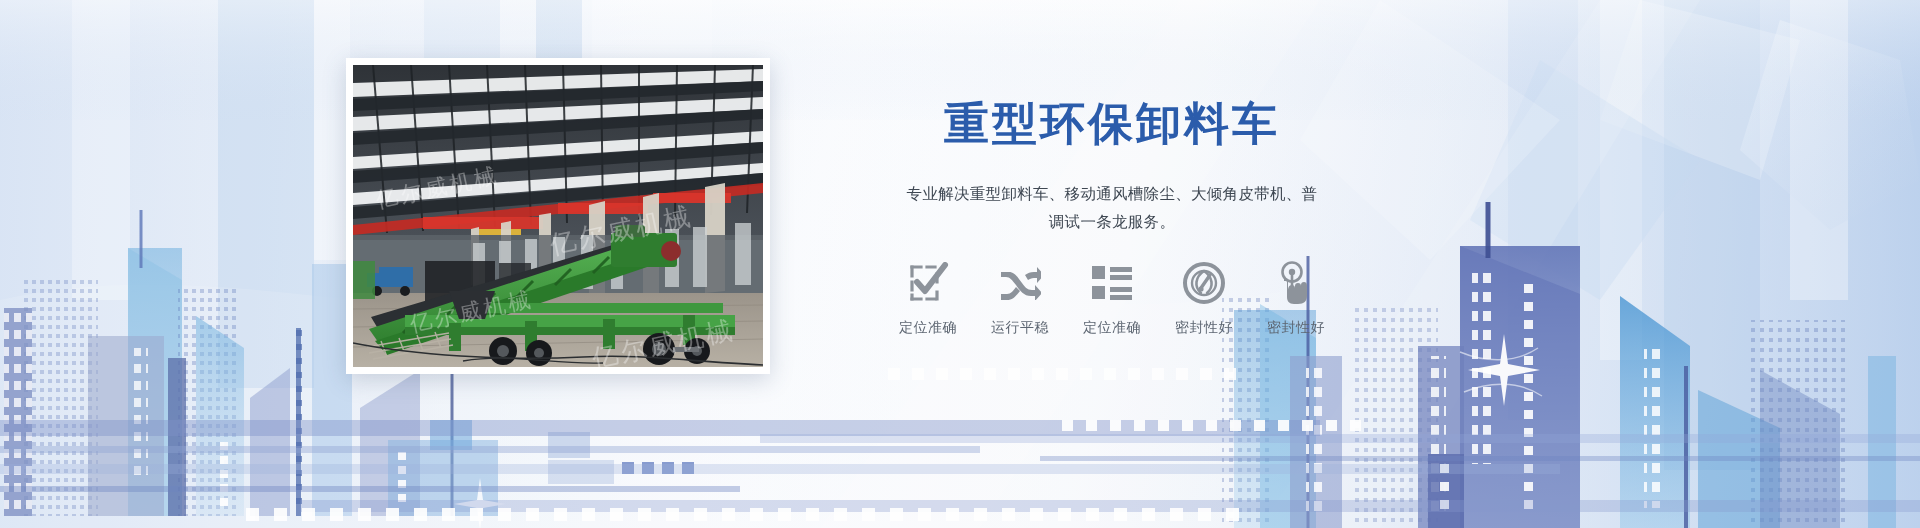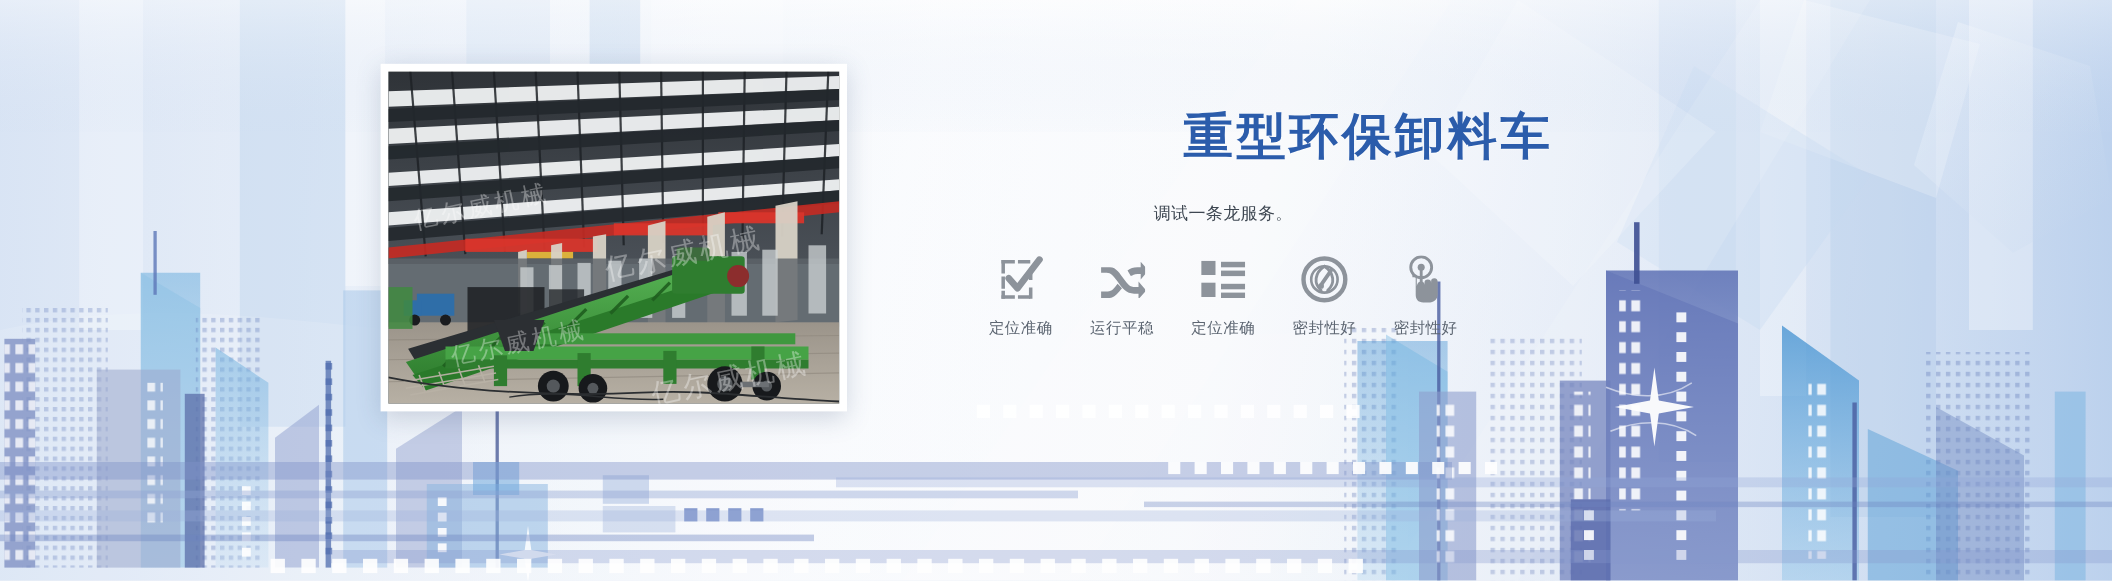--- a/index.html
+++ b/index.html
@@ -41,21 +41,21 @@
     transform:rotate(-12deg); white-space:nowrap; }
   .wm .w1 { left:22px;  top:108px; }
   .wm .w2 { left:196px; top:148px; font-size:26px; }
   .wm .w3 { left:56px;  top:232px; }
   .wm .w4 { left:238px; top:262px; font-size:26px; }
 
   
   .content { position:absolute; left:812px; top:98px; width:600px; text-align:center; }
   .title {
     font-size:45px; font-weight:bold; color:#2b5cab; letter-spacing:3px;
-    line-height:1.15; text-shadow:0 1px 1px rgba(255,255,255,.7);text-align:right;
+    line-height:1.15; text-shadow:0 1px 1px rgba(255,255,255,.7);
   }
   .desc {
     margin-top:30px; font-size:15.5px; color:#3e4752; line-height:1.85;
     letter-spacing:.3px; padding:0 8px;
   }
   .desc div { white-space:nowrap; }
 
   .features { margin-top:22px; display:flex; justify-content:center; gap:16px; }
   .feature { width:76px; display:flex; flex-direction:column; align-items:center; }
   .feature .ico { width:48px; height:48px; display:flex; align-items:center; justify-content:center; }
@@ -540,20 +540,21 @@
         <span class="w4">亿尔威机械</span>
       </div>
     </div>
   </div>
 
   <div class="content">
 
     <h1 class="title">重型环保卸料车</h1>
 
     <div class="desc">
+      <div>专业解决重型卸料车、移动通风槽除尘、大倾角皮带机、普</div>
       <div>调试一条龙服务。</div>
     </div>
 
     <div class="features">
 
       <div class="feature">
         <span class="ico">
           <svg width="42" height="42" viewBox="0 0 42 42">
             <g fill="none" stroke="#8d939b" stroke-width="3.2" stroke-linecap="square">
               <path d="M5,5 L14,5 M20,5 L28,5"></path>

